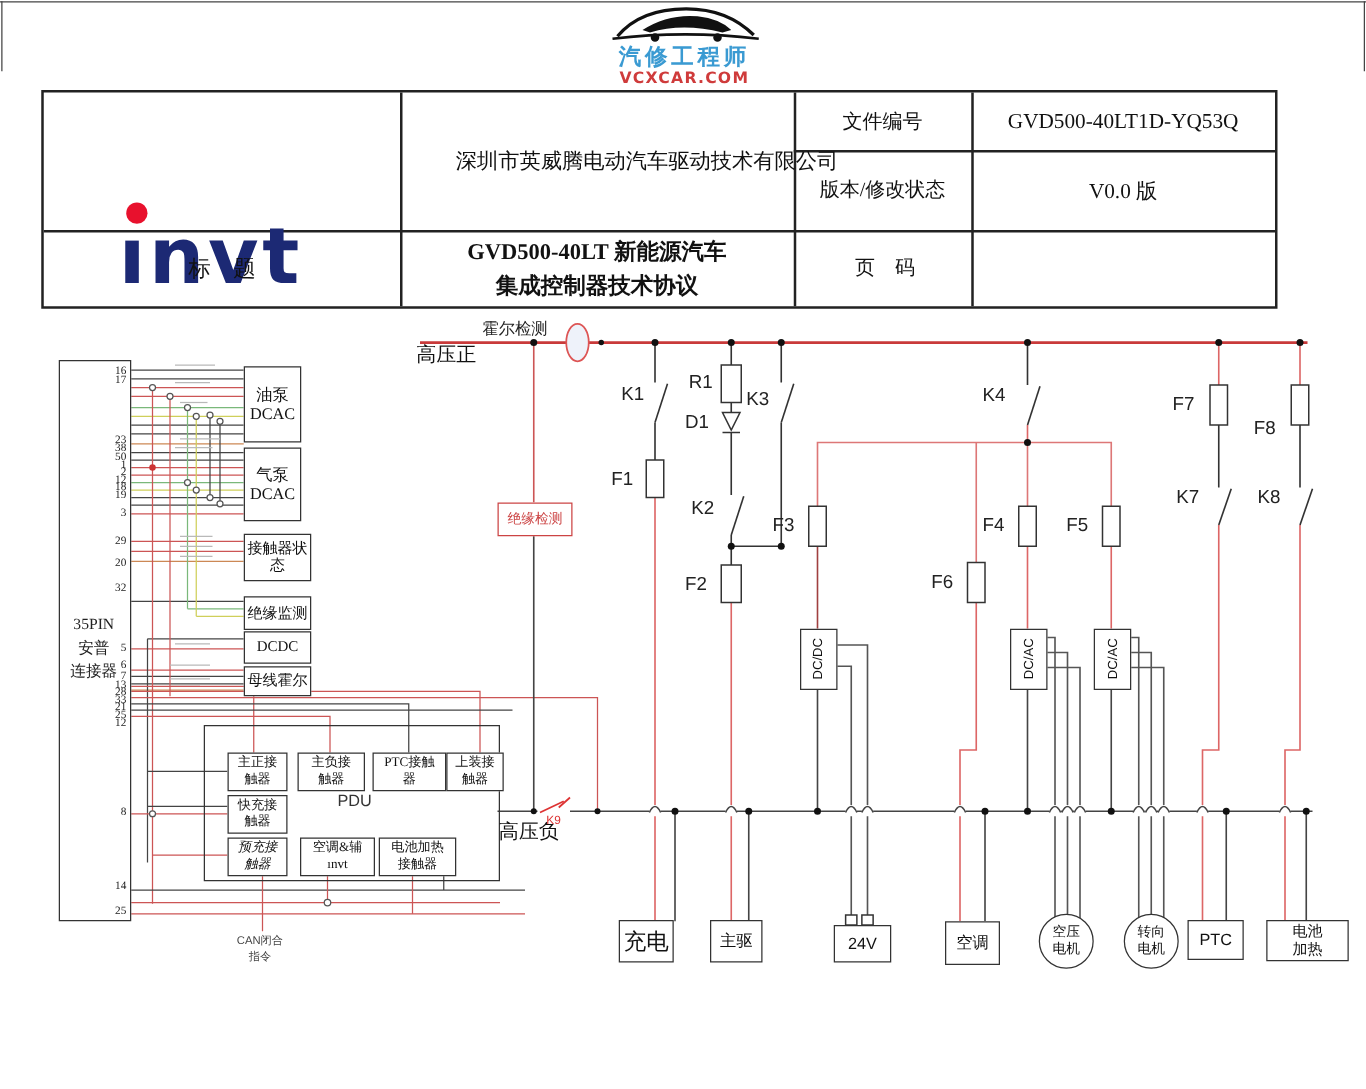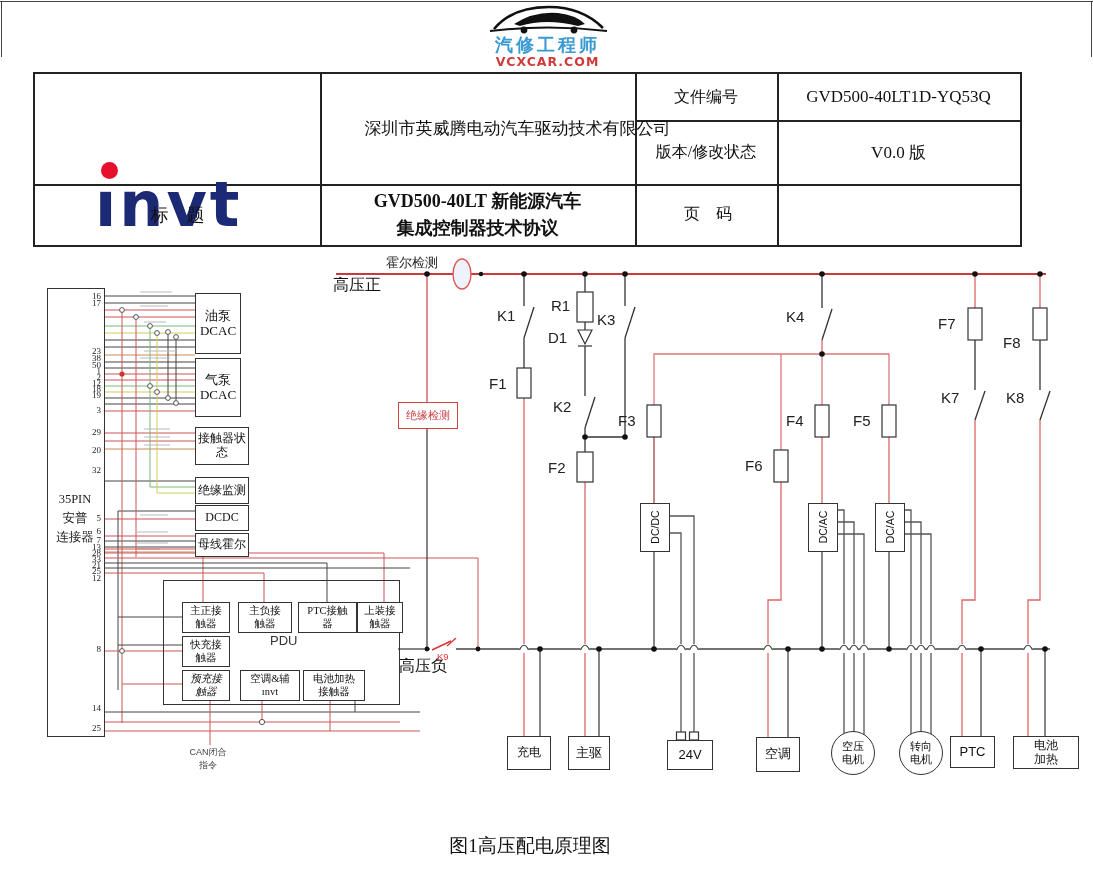--- a/index.html
+++ b/index.html
@@ -427,21 +427,21 @@
   <div class="dbox" style="left:640px;top:503px;width:28px;height:47px;">
     <span class="vtext">DC/DC</span>
   </div>
   <div class="dbox" style="left:808px;top:503px;width:28px;height:47px;">
     <span class="vtext">DC/AC</span>
   </div>
   <div class="dbox" style="left:875px;top:503px;width:28px;height:47px;">
     <span class="vtext">DC/AC</span>
   </div>
 
-  <div class="dbox" style="left:507px;top:736px;width:42px;height:32px;font-size:12px;">
+  <div class="dbox" style="left:495px;top:736px;width:42px;height:32px;font-size:18px;">
     <span>充电</span>
   </div>
   <div class="dbox" style="left:568px;top:736px;width:40px;height:32px;font-size:13px;">
     <span>主驱</span>
   </div>
   <div class="dbox" style="left:667px;top:740px;width:44px;height:28px;font-size:13px;">
     <span>24V</span>
   </div>
   <div class="dbox" style="left:756px;top:737px;width:42px;height:33px;font-size:13px;">
     <span>空调</span>
@@ -481,14 +481,13 @@
   <div class="lbl" style="left:548px;top:330px;font-size:15px;">D1</div>
   <div class="lbl" style="left:489px;top:376px;font-size:15px;">F1</div>
   <div class="lbl" style="left:548px;top:460px;font-size:15px;">F2</div>
   <div class="lbl" style="left:618px;top:413px;font-size:15px;">F3</div>
   <div class="lbl" style="left:786px;top:413px;font-size:15px;">F4</div>
   <div class="lbl" style="left:853px;top:413px;font-size:15px;">F5</div>
   <div class="lbl" style="left:745px;top:458px;font-size:15px;">F6</div>
   <div class="lbl" style="left:938px;top:316px;font-size:15px;">F7</div>
   <div class="lbl" style="left:1003px;top:335px;font-size:15px;">F8</div>
 
-  <div class="caption">图1高压配电原理图</div>
 </div>
 
 </body></html>

